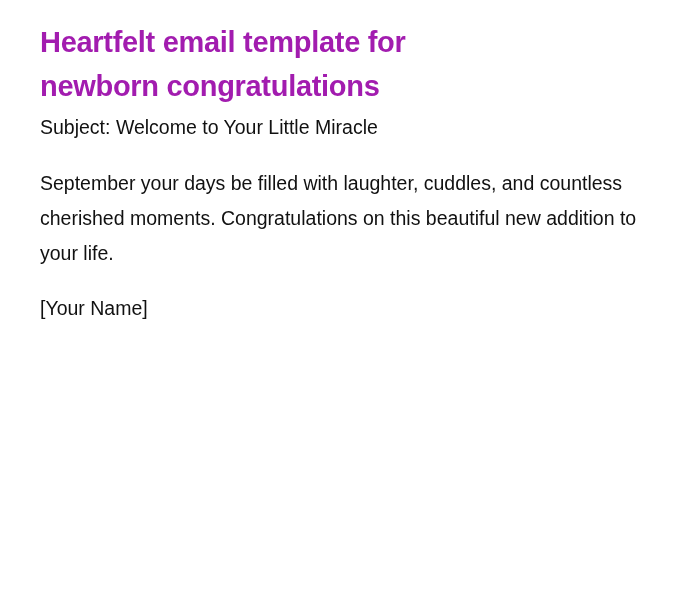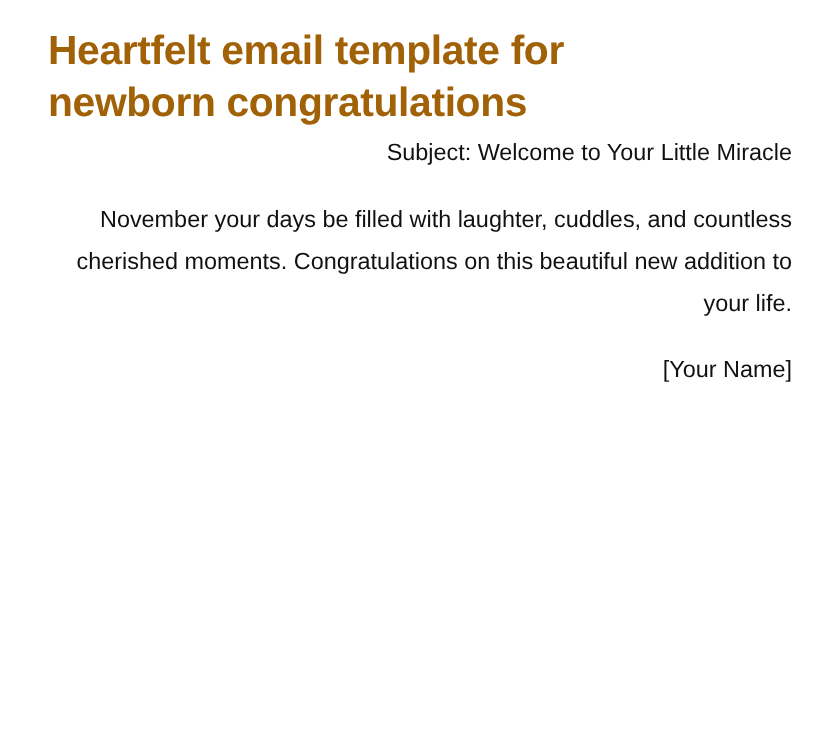--- a/index.html
+++ b/index.html
@@ -14,42 +14,41 @@
       font-family: "Liberation Sans", sans-serif;
       color: #111111;
     }
     .doc {
       position: relative;
       padding: 20px 40px 0 40px;
       width: 620px;
     }
     .title {
       margin: 0;
-      font-size: 34px;
+      font-size: 29px;
       font-weight: bold;
       line-height: 44px;
       letter-spacing: -0.3px;
-      color: #a16207;
+      color: #a21caf;
       width: 480px;
     }
     .p {
       margin: 0;
       font-size: 19.5px;
       line-height: 35px;
       color: #111111;
-      text-align: right;
     }
     .subject { margin-top: 2px; }
     .greeting { margin-top: 20px; }
     .para1 { margin-top: 20px; }
     .para2 { margin-top: 21px; }
     .closing { margin-top: 20px; }
     .signature { margin-top: 20px; }
   </style>
 </head>
 <body>
 
 <div class="doc">
   <h1 class="title">Heartfelt email template for newborn congratulations</h1>
   <p class="p subject">Subject: Welcome to Your Little Miracle</p>
-  <p class="p para2">November your days be filled with laughter, cuddles, and countless cherished moments. Congratulations on this beautiful new addition to your life.</p>
+  <p class="p para2">September your days be filled with laughter, cuddles, and countless cherished moments. Congratulations on this beautiful new addition to your life.</p>
   <p class="p signature">[Your Name]</p>
 </div>
 
 </body></html>

